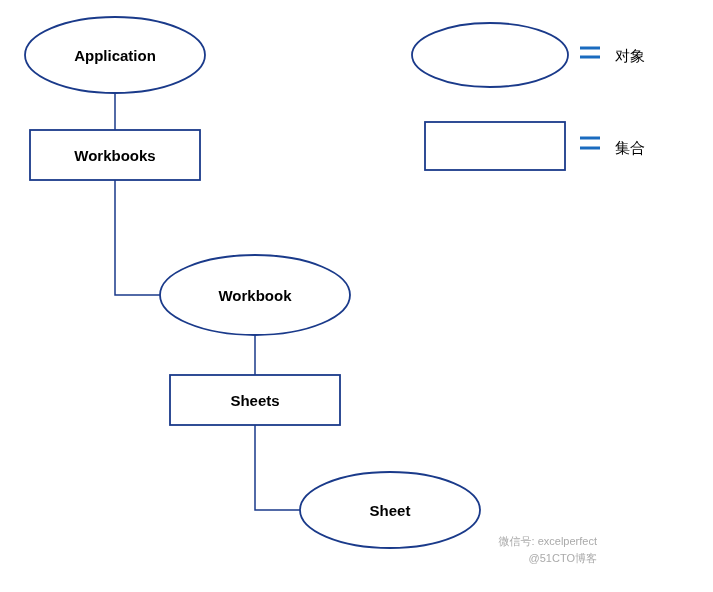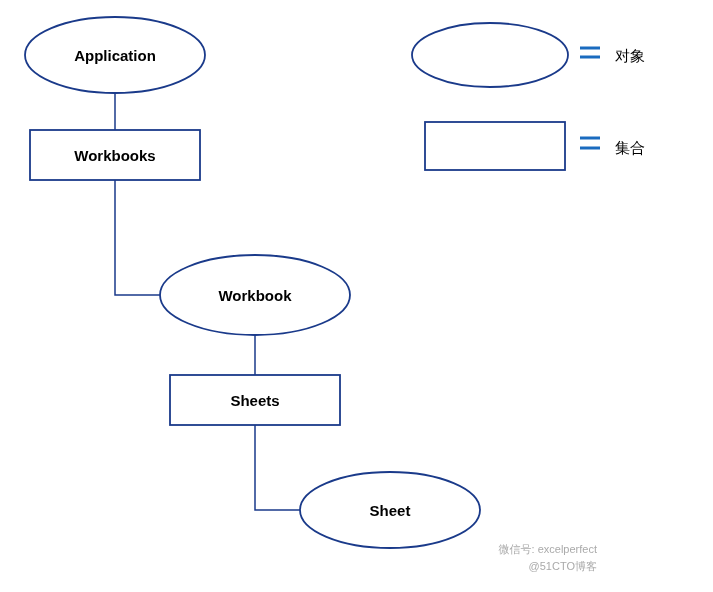--- a/index.html
+++ b/index.html
@@ -27,21 +27,21 @@
 
     .node-label {
       font-size: 15px;
       font-weight: bold;
       color: #1a3a8a;
       font-family: Arial, sans-serif;
     }
 
     .watermark {
       position: absolute;
-      bottom: 18px;
+      bottom: 26px;
       right: 18px;
       font-size: 11px;
       color: #aaa;
       text-align: right;
       line-height: 1.5;
     }
 
     .legend-label {
       font-size: 15px;
       color: #222;

